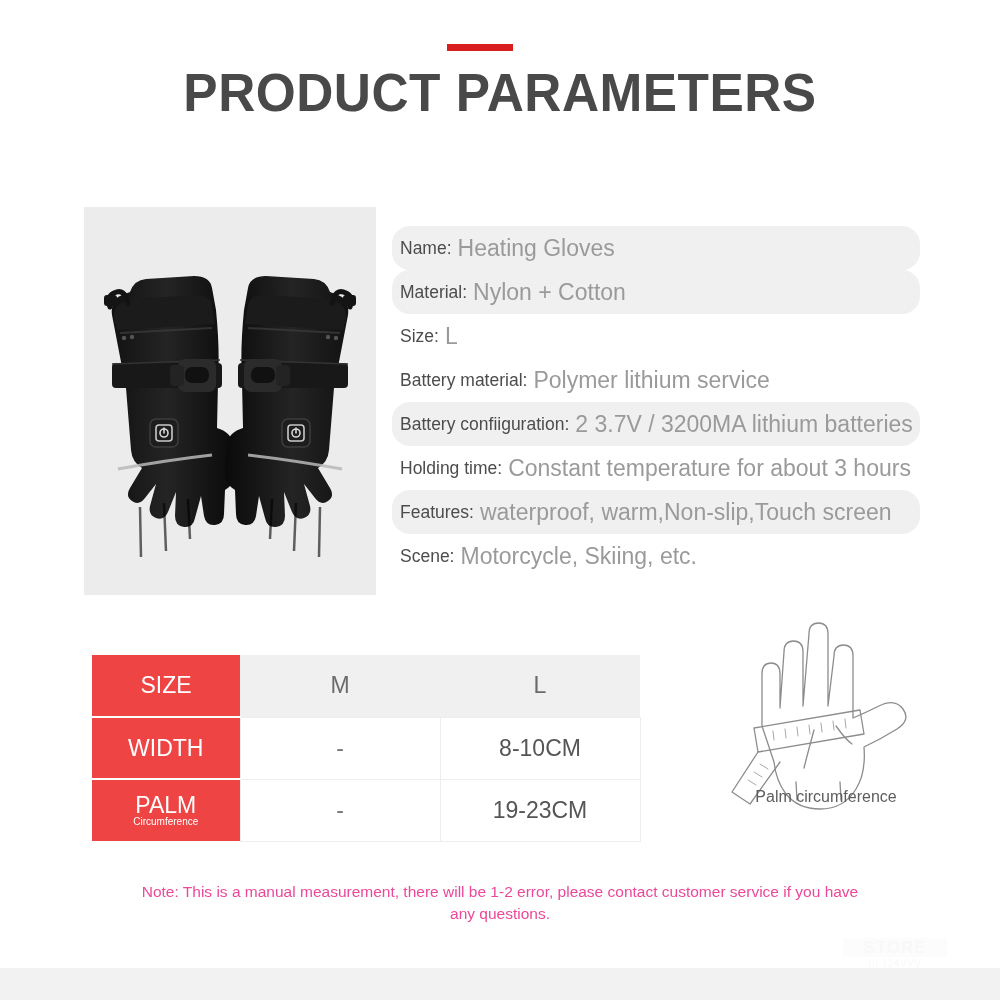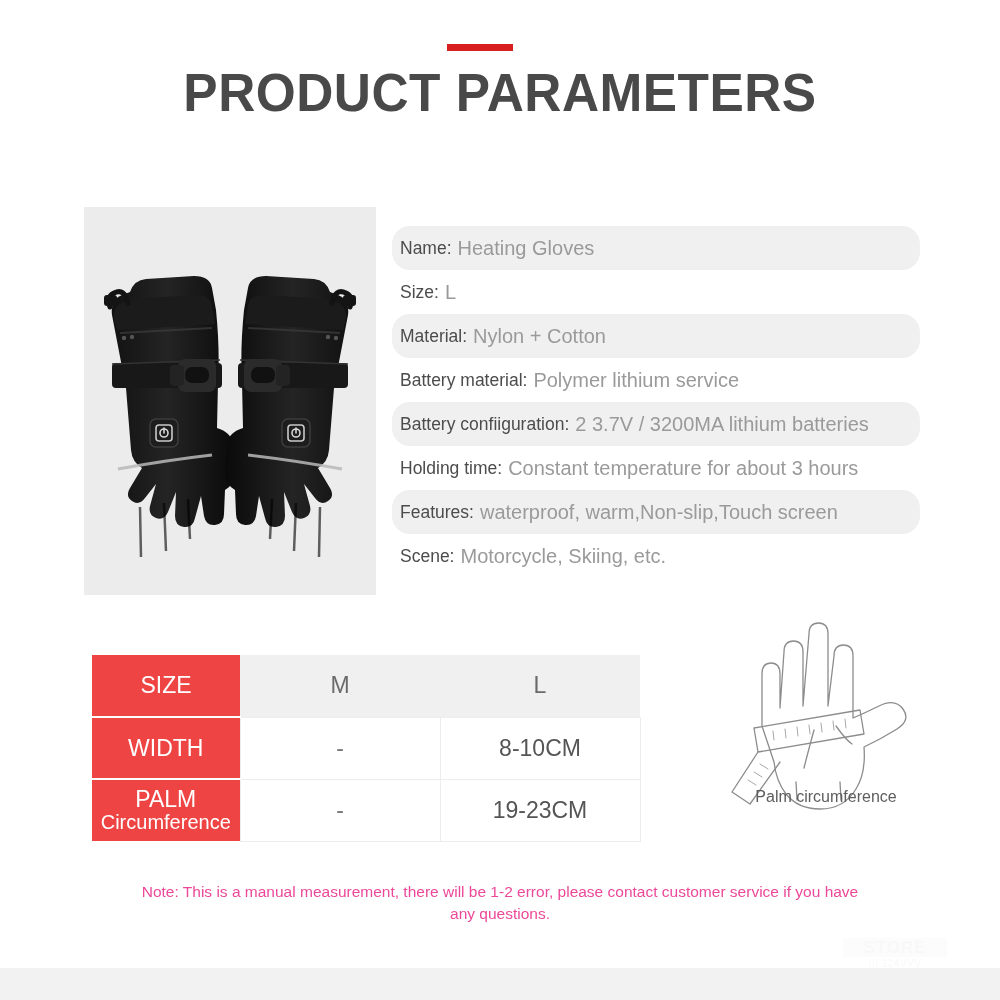--- a/index.html
+++ b/index.html
@@ -53,21 +53,21 @@
     padding-left: 8px;
     white-space: nowrap;
   }
   .spec-row.band { background: #f0f0f0; border-radius: 18px; }
   .spec-label {
     font-size: 17.5px;
     color: #4c4c4c;
     font-family: "Liberation Sans", sans-serif;
   }
   .spec-value {
-    font-size: 20px;
+    font-size: 23px;
     color: #9a9a9a;
     margin-left: 6px;
     font-family: "Liberation Sans", sans-serif;
   }
 
   
   #size-table {
     position: absolute; left: 92px; top: 655px;
     width: 548px;
     border-collapse: collapse;
@@ -85,21 +85,21 @@
   #size-table .coll   { width: 200px; }
 
   .rowhdr {
     background: #ef4444;
     color: #ffffff !important;
     border-bottom: 2px solid #ffffff;
     font-size: 23px;
   }
   .rowhdr.last { border-bottom: none; }
   .rowhdr .big { display: block; line-height: 1.02; font-size: 23px; }
-  .rowhdr .sub { display: block; line-height: 1.05; font-size: 20px; }
+  .rowhdr .sub { display: block; line-height: 1.05; font-size: 10px; }
 
   .hdrcell {
     background: #f0f0f0;
     color: #6a6a6a !important;
     font-size: 23px;
   }
   .datacell {
     background: #ffffff;
     border: 1px solid #ededed;
   }
@@ -243,28 +243,28 @@
     </svg>
   </div>
 
   <div id="spec-list">
 
     <div class="spec-row band">
       <span class="spec-label">Name:</span>
       <span class="spec-value">Heating  Gloves</span>
     </div>
 
+    <div class="spec-row band">
+      <span class="spec-label">Material:</span>
+      <span class="spec-value">Nylon + Cotton</span>
+    </div>
+
     <div class="spec-row">
       <span class="spec-label">Size:</span>
       <span class="spec-value">L</span>
-    </div>
-
-    <div class="spec-row band">
-      <span class="spec-label">Material:</span>
-      <span class="spec-value">Nylon + Cotton</span>
     </div>
 
     <div class="spec-row">
       <span class="spec-label">Battery material:</span>
       <span class="spec-value">Polymer lithium service</span>
     </div>
 
     <div class="spec-row band">
       <span class="spec-label">Battery confiiguration:</span>
       <span class="spec-value">2 3.7V  /  3200MA  lithium  batteries</span>

